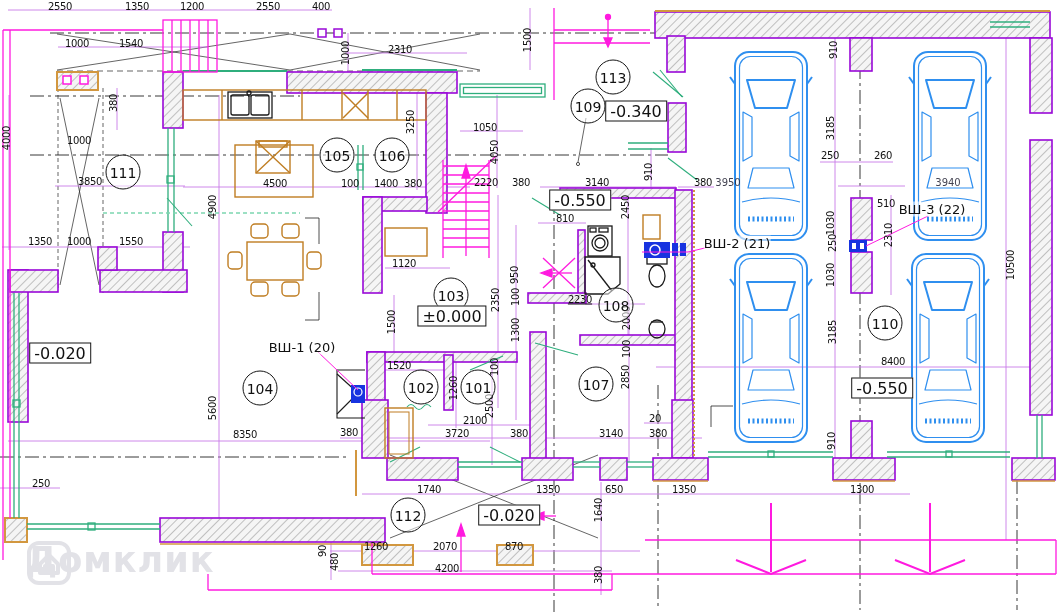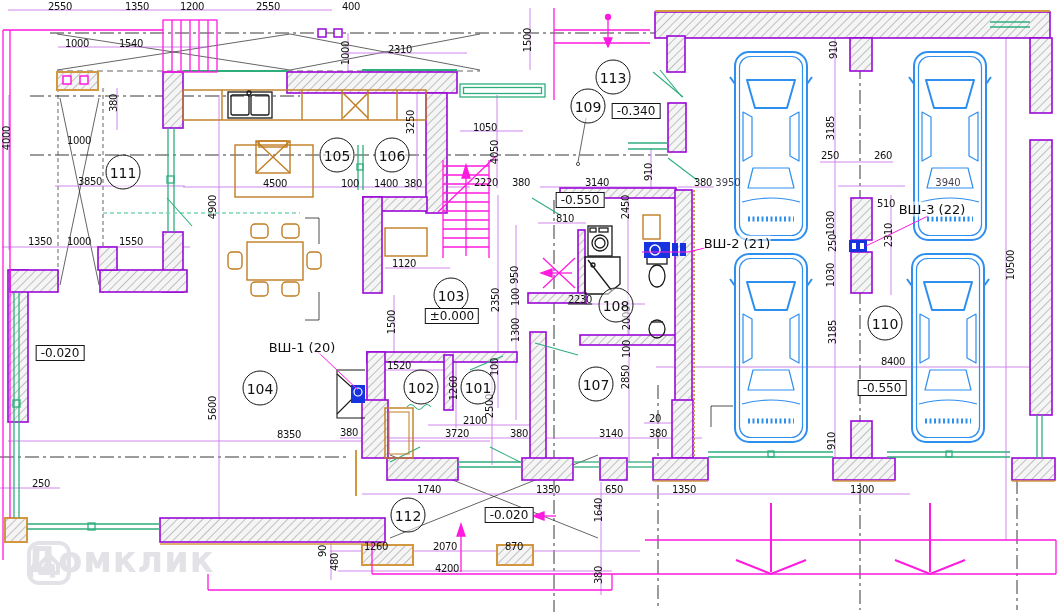--- a/index.html
+++ b/index.html
@@ -7,21 +7,21 @@
         font-family:"DejaVu Sans",sans-serif;}
   #plan svg{position:absolute;left:0;top:0;}
   #annotations{position:absolute;left:0;top:0;width:100%;height:100%;pointer-events:none;}
   .dim{position:absolute;transform:translate(-50%,-50%);font-size:10px;color:#111;
        white-space:nowrap;letter-spacing:-0.3px;}
   .dim.vert{transform:translate(-50%,-50%) rotate(-90deg);}
   .room{position:absolute;transform:translate(-50%,-50%);width:33px;height:33px;
         border:1.4px solid #151515;border-radius:50%;display:flex;align-items:center;
         justify-content:center;font-size:14px;color:#111;background:rgba(255,255,255,.55);}
   .elev{position:absolute;transform:translate(-50%,-50%);border:1.2px solid #151515;
-        background:#fff;padding:0px 4px;font-size:12px;color:#111;white-space:nowrap;}
+        background:#fff;padding:0px 4px;font-size:16px;color:#111;white-space:nowrap;}
   .shaft{position:absolute;transform:translate(-50%,-50%);font-size:13px;color:#111;
         white-space:nowrap;background:rgba(255,255,255,.6);}
   .carlabel{position:absolute;transform:translate(-50%,-50%);font-size:10px;color:#223;
         opacity:.85;white-space:nowrap;}
   #watermark{position:absolute;left:26px;top:540px;display:flex;align-items:center;
         gap:14px;color:#e2e2e7;}
   #watermark .wm-text{font-size:35px;font-weight:bold;letter-spacing:1px;}
 </style>
 </head>
 <body>
@@ -409,36 +409,36 @@
       <polyline points="709,247 688,252 642,252" stroke-width="1"></polyline>
       <polyline points="928,216 866,246" stroke-width="1"></polyline>
     </g>
   </svg>
 
   <div id="annotations">
       <div class="dim" style="left: 60px; top: 6px;">2550</div>
       <div class="dim" style="left: 137px; top: 6px;">1350</div>
       <div class="dim" style="left: 192px; top: 6px;">1200</div>
       <div class="dim" style="left: 268px; top: 6px;">2550</div>
-      <div class="dim" style="left: 321px; top: 6px; margin-left: 30px;">400</div>
+      <div class="dim" style="left: 321px; top: 6px;">400</div>
       <div class="dim" style="left: 77px; top: 43px;">1000</div>
       <div class="dim" style="left: 131px; top: 43px;">1540</div>
       <div class="dim" style="left: 400px; top: 49px;">2310</div>
       <div class="dim vert" style="left: 527px; top: 40px;">1500</div>
       <div class="dim vert" style="left: 345px; top: 53px;">1000</div>
       <div class="dim vert" style="left: 6px; top: 138px;">4000</div>
       <div class="dim vert" style="left: 113px; top: 103px;">380</div>
       <div class="dim" style="left: 79px; top: 140px;">1000</div>
       <div class="dim" style="left: 90px; top: 181px;">3850</div>
       <div class="dim" style="left: 40px; top: 241px;">1350</div>
       <div class="dim" style="left: 79px; top: 241px;">1000</div>
       <div class="dim" style="left: 131px; top: 241px;">1550</div>
       <div class="dim vert" style="left: 212px; top: 207px;">4900</div>
       <div class="dim vert" style="left: 212px; top: 408px;">5600</div>
-      <div class="dim" style="left: 245px; top: 434px; margin-left: 44px;">8350</div>
+      <div class="dim" style="left: 245px; top: 434px;">8350</div>
       <div class="dim" style="left: 41px; top: 483px;">250</div>
       <div class="dim vert" style="left: 322px; top: 551px;">90</div>
       <div class="dim vert" style="left: 334px; top: 562px;">480</div>
       <div class="dim" style="left: 275px; top: 183px;">4500</div>
       <div class="dim" style="left: 350px; top: 183px;">100</div>
       <div class="dim" style="left: 386px; top: 183px;">1400</div>
       <div class="dim" style="left: 413px; top: 183px;">380</div>
       <div class="dim vert" style="left: 410px; top: 122px;">3250</div>
       <div class="dim" style="left: 404px; top: 263px;">1120</div>
       <div class="dim vert" style="left: 391px; top: 322px;">1500</div>

